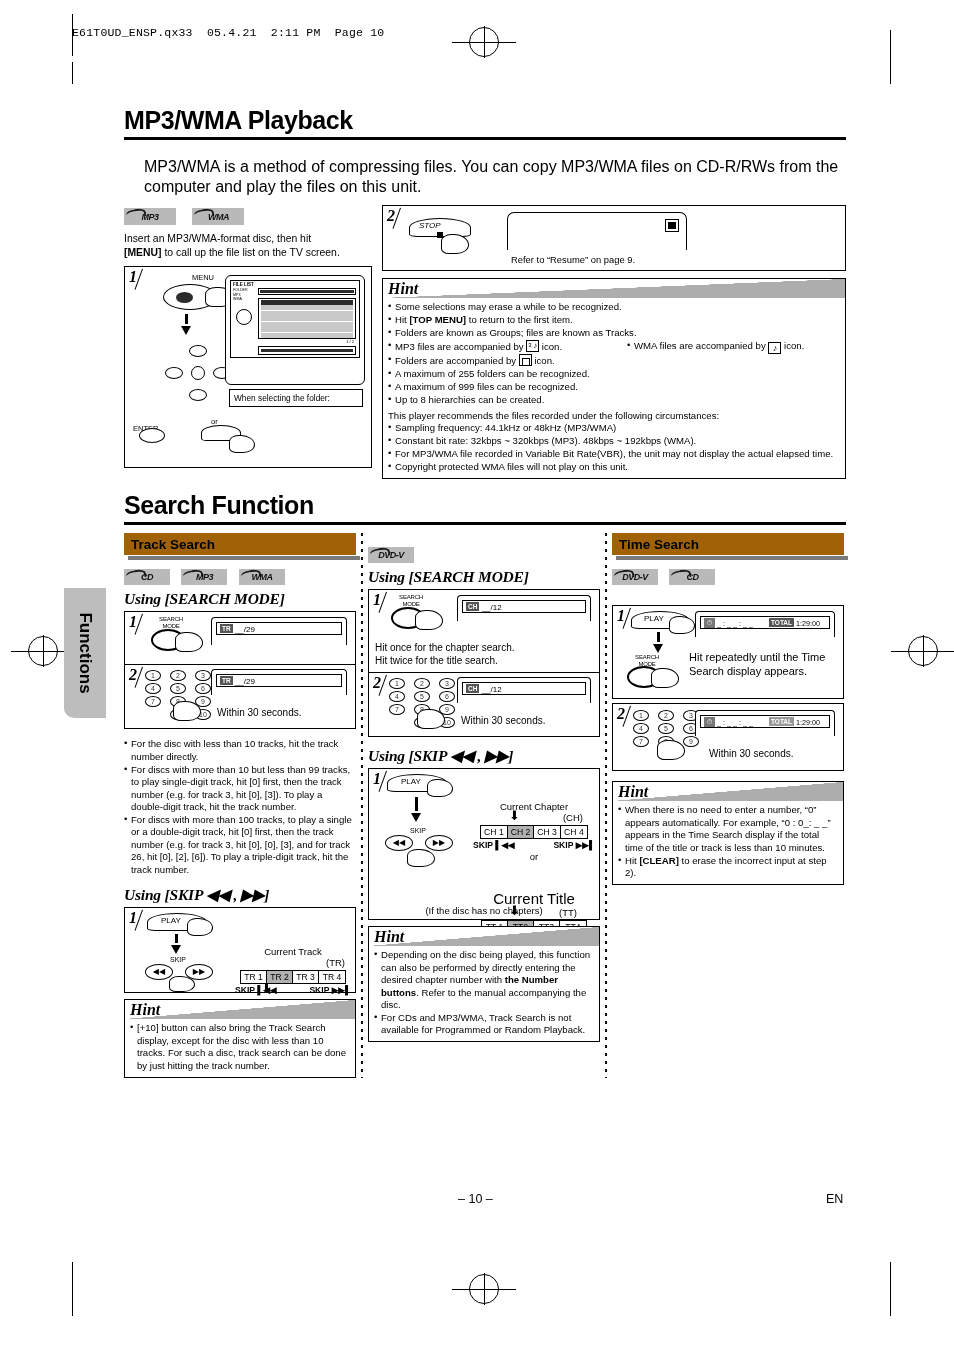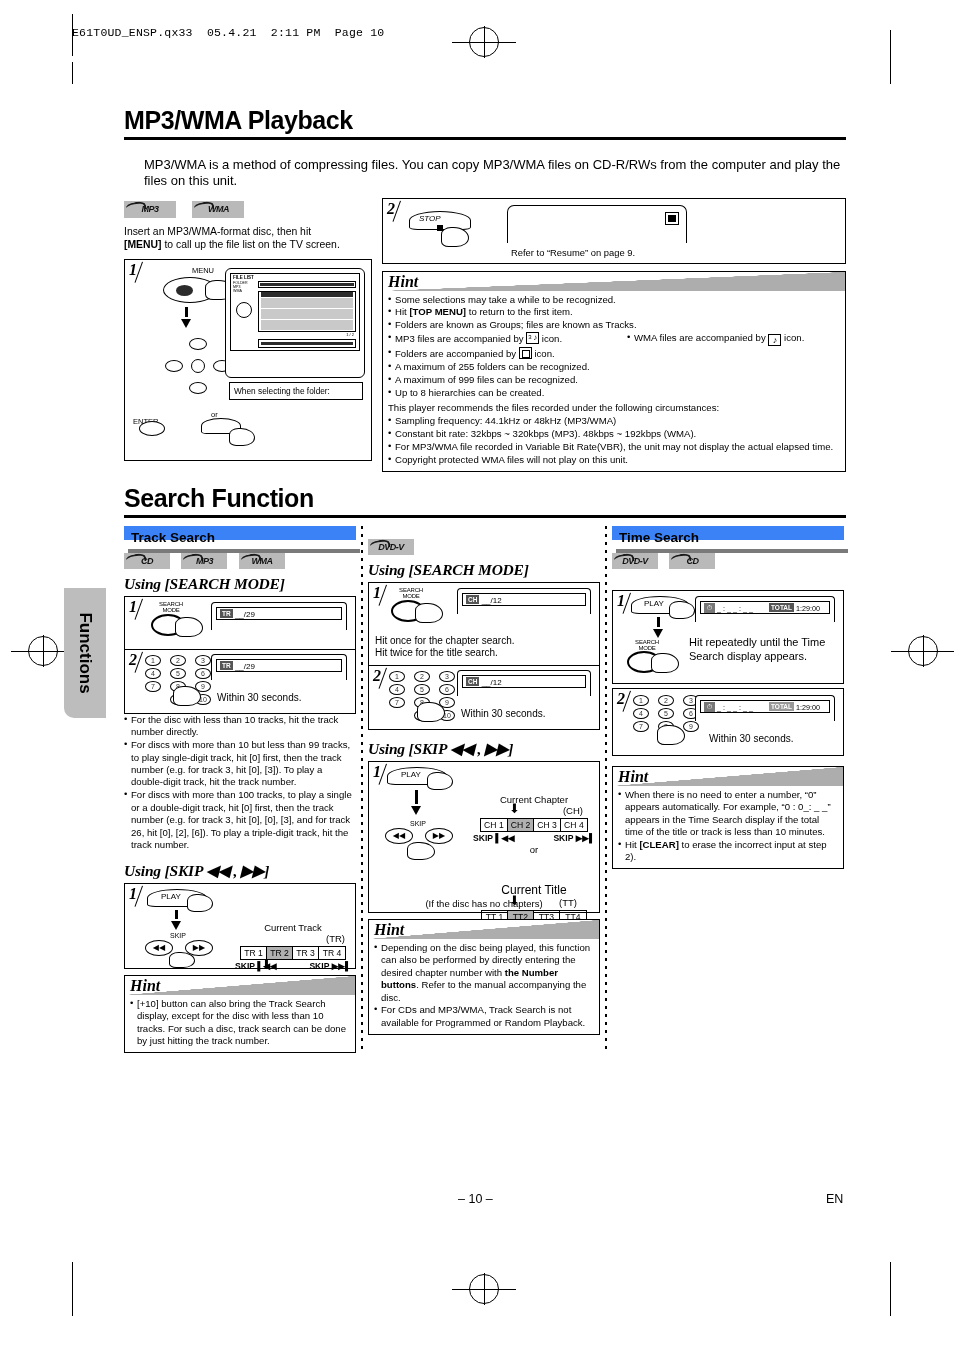--- a/index.html
+++ b/index.html
@@ -30,21 +30,21 @@
   }
 
   
   .page { position:absolute; left:124px; top:106px; width:722px; }
 
   h1.sec-title {
     font-size:25px; font-weight:bold; margin:0 0 2px 0;
     letter-spacing:-0.4px; font-family:"Liberation Sans", sans-serif;
   }
   .rule-double { border-top:2.5px solid #000; border-bottom:1.2px solid #000; height:3px; margin-bottom:6px;}
-  .intro { font-size:13px; line-height:1.25; margin:17px 0 8px 0;padding-left:20px; }
+  .intro { font-size:16px; line-height:1.25; margin:17px 0 8px 0;padding-left:20px; }
 
   
   .badge {
     display:inline-block; background:#b9b9b9; border:0; width:52px; height:17px;
     position:relative; margin-right:12px; vertical-align:middle;
     overflow:hidden;
   }
   .badge .bl {
     position:absolute; left:0; top:0; width:100%; height:100%;
     font-size:9px; font-weight:bold; font-style:italic; color:#111;
@@ -116,21 +116,21 @@
   }
   .cols { display:flex; margin-top:8px; }
   .col { width:232px; }
   .col-divider { width:12px; display:flex; justify-content:center; }
   .dotline {
     width:2.4px; height:100%;
     background-image:repeating-linear-gradient(to bottom,#000 0 3px,transparent 3px 8px);
   }
 
   .colhead {
-    position:relative; height:14px; background:#3b82f6; margin-bottom:0;
+    position:relative; height:22px; background:#a16207; margin-bottom:0;
   }
   .colhead .shadow { position:absolute; left:4px; top:23px; width:100%; height:4px; background:#7a7a7a; }
   .colhead .ct {
     position:absolute; left:7px; top:0; line-height:23px;
     font-size:13.5px; font-weight:bold;
   }
   .badgerow { margin:8px 0 5px 0; }
 
   h3.usng {
     font-size:15.5px; font-weight:bold; font-style:italic; margin:5px 0 3px 0;
@@ -385,21 +385,21 @@
         <div style="position:absolute;left:128px;top:48px;font-size:9.4px;"><span>Refer to “Resume” on page 9.</span></div>
       </div>
 
       <div class="hint" style="margin-top:7px;">
         <div class="hint-bar">
           <div class="wedge"></div>
           <div class="htxt">Hint</div>
         </div>
         <div class="hint-body">
           <ul class="bul">
-            <li>Some selections may take a while to be recognized.</li>
+            <li>Some selections may erase a while to be recognized.</li>
             <li>Hit <b>[TOP MENU]</b> to return to the first item.</li>
             <li>Folders are known as Groups; files are known as Tracks.</li>
             <li style="display:flex;">
               <span style="width:232px;">MP3 files are accompanied by
                 <span class="miniicon mp3"><span class="n">3</span><span class="note">♪</span></span> icon.</span>
               <span style="position:relative;padding-left:7px;">
                 <span style="position:absolute;left:0;top:-1px;">•</span>WMA files are accompanied by
                 <span class="miniicon">♪</span> icon.</span>
             </li>
             <li>Folders are accompanied by
@@ -474,21 +474,21 @@
         <div class="hand" style="position:absolute;left:48px;top:36px;width:28px;height:20px;"></div>
         <div class="disp" style="position:absolute;left:86px;top:4px;width:136px;height:26px;border-bottom:0;border-radius:4px 4px 0 0;">
           <div class="inner">
             <span class="tag">TR</span>
             <span>__/29</span>
           </div>
         </div>
         <div style="position:absolute;left:92px;top:42px;font-size:10px;">Within 30 seconds.</div>
       </div>
 
-      <div class="blk" style="margin-top:0;">
+      <div class="blk" style="margin-top:9px;">
         <ul class="bul">
           <li>For the disc with less than 10 tracks, hit the track number directly.</li>
           <li>For discs with more than 10 but less than 99 tracks, to play single-digit track, hit [0] first, then the track number (e.g. for track 3, hit [0], [3]). To play a double-digit track, hit the track number.</li>
           <li>For discs with more than 100 tracks, to play a single or a double-digit track, hit [0] first, then the track number (e.g. for track 3, hit [0], [0], [3], and for track 26, hit [0], [2], [6]). To play a triple-digit track, hit the track number.</li>
         </ul>
       </div>
 
       <h3 class="usng" style="margin-top:10px;">Using [SKIP ◀◀ , ▶▶]</h3>
 
       <div class="panel" style="height:86px;">
@@ -632,21 +632,21 @@
             <div>CH 1</div>
             <div class="cur">CH 2</div>
             <div>CH 3</div>
             <div>CH 4</div>
           </div>
           <div class="skiprow" style="margin-top:1px;">
             <span>SKIP ▌◀◀</span>
             <span>SKIP ▶▶▌</span>
           </div>
           <div class="ctr" style="font-size:9.5px;margin-top:1px;">or</div>
-          <div class="ctr" style="font-size:12px;">Current Title</div>
+          <div class="ctr" style="font-size:15px;">Current Title</div>
           <div style="position:relative;height:13px;">
             <div class="arrow-dn" style="position:absolute;left:36px;top:-1px;">⬇</div>
             <div style="position:absolute;right:18px;top:0;font-size:9.5px;">(TT)</div>
           </div>
           <div class="trackbar" style="margin:0 auto;">
             <div>TT 1</div>
             <div class="cur">TT2</div>
             <div>TT3</div>
             <div>TT4</div>
           </div>

